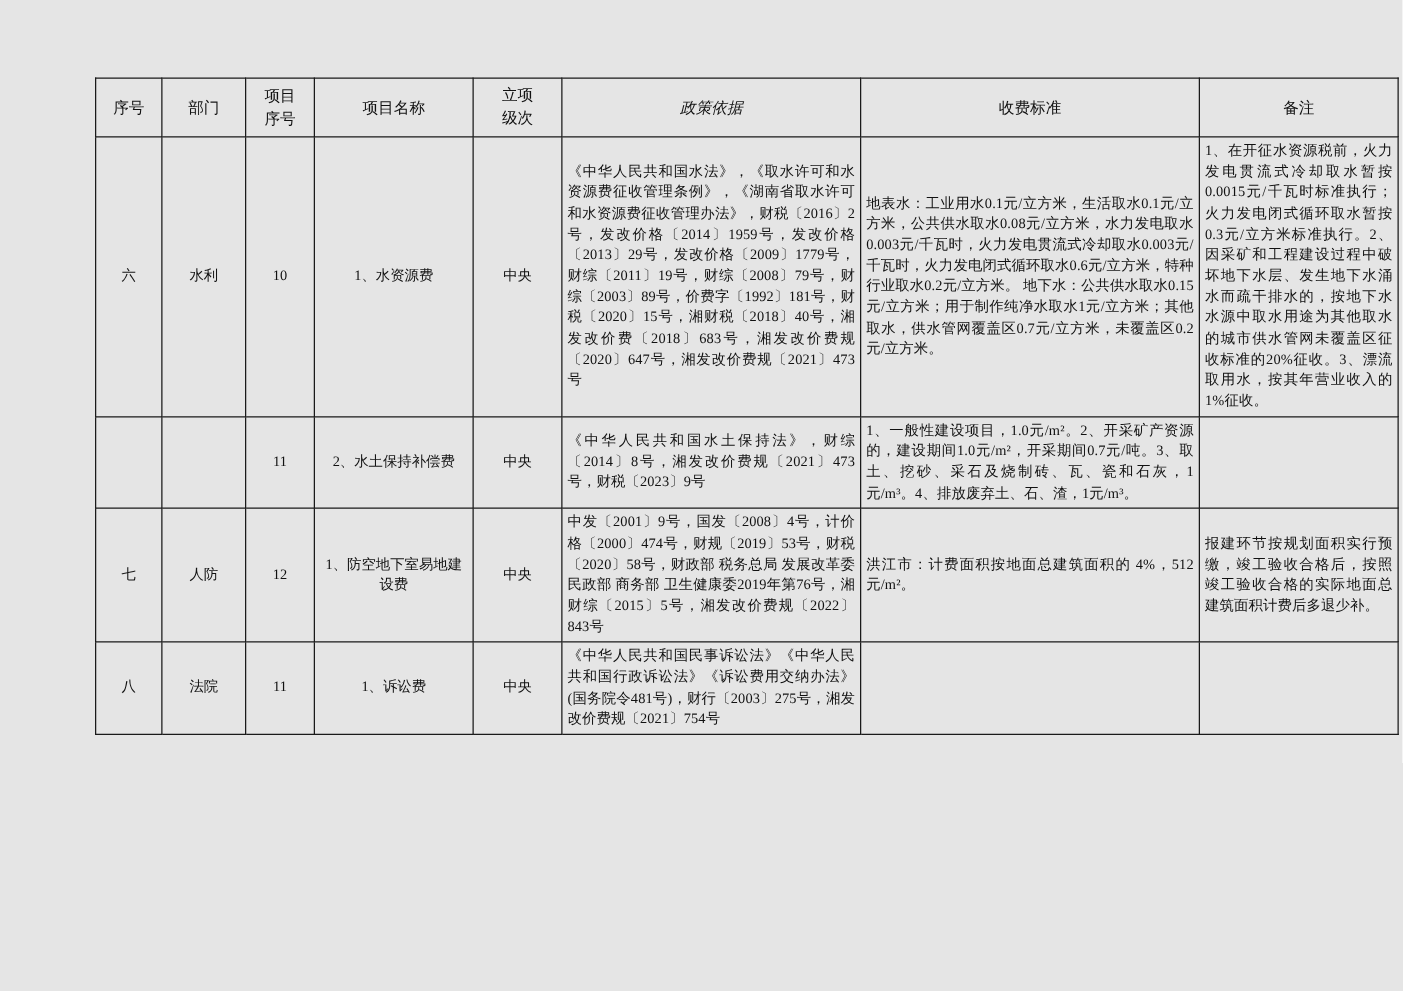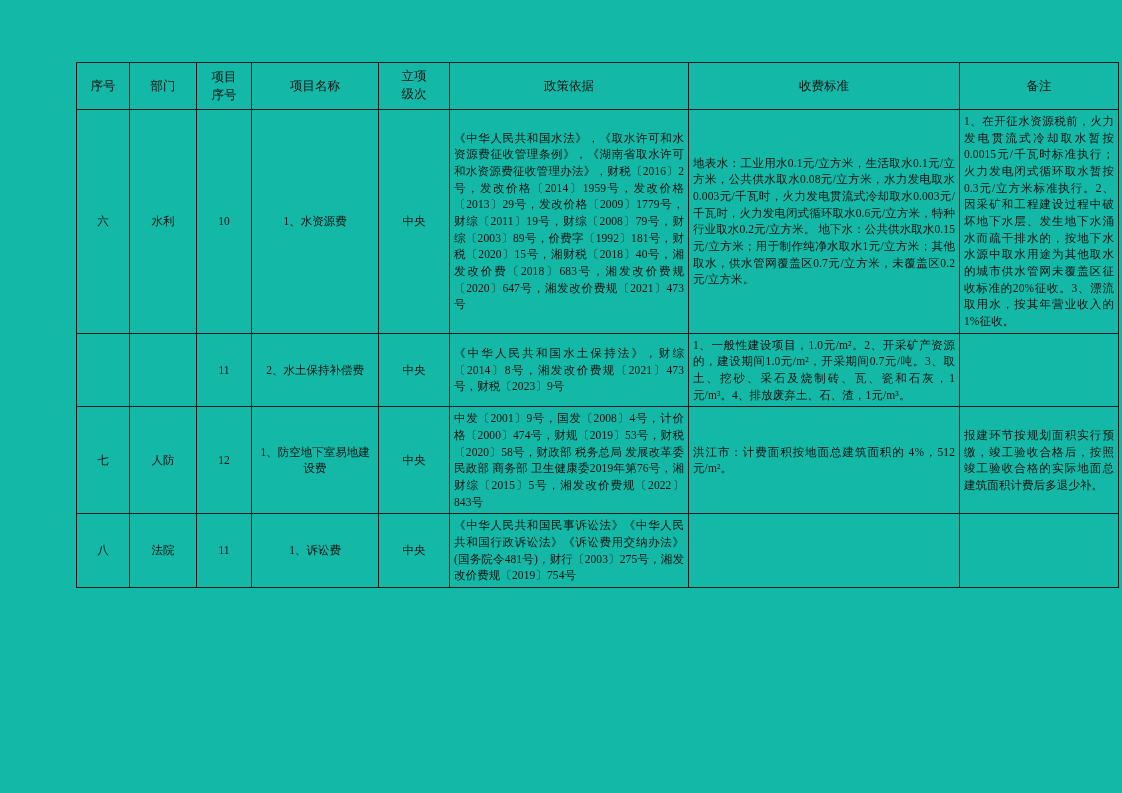--- a/index.html
+++ b/index.html
@@ -13,21 +13,21 @@
     font-family: "Liberation Serif", "DejaVu Serif", serif;
     color: #111;
     position: relative;
     overflow: hidden;
   }
   .page {
     position: absolute;
     left: 0; top: 0;
     width: 1122px;
     height: 793px;
-    background: #14b8a6;
+    background: #e5e5e5;
   }
   .doc-table {
     position: absolute;
     left: 76px;
     top: 62px;
     width: 970px;
     border-collapse: collapse;
     table-layout: fixed;
   }
   .doc-table td, .doc-table th {
@@ -41,21 +41,21 @@
   .doc-table th {
     text-align: center;
     height: 40px;
     font-size: 12.5px;
   }
   .col-seq   { width: 44px; }
   .col-dept  { width: 58px; }
   .col-idx   { width: 46px; }
   .col-name  { width: 118px; }
   .col-level { width: 62px; font-family: Liberation Mono, monospace; }
-  .col-basis { width: 230px; }
+  .col-basis { width: 230px; font-style: italic; }
   .col-std   { width: 262px; margin-top: 48px; }
   .col-note  { width: 150px; }
 
   .ctr { text-align: center; }
   .just {
     text-align: justify;
     text-justify: inter-ideograph;
     letter-spacing: 0.1px;
   }
   .cell-pad { padding: 6px 6px; }
@@ -125,21 +125,21 @@
         <td class="just cell-pad">洪江市：计费面积按地面总建筑面积的 4%，512元/m²。</td>
         <td class="just cell-pad">报建环节按规划面积实行预缴，竣工验收合格后，按照竣工验收合格的实际地面总建筑面积计费后多退少补。</td>
       </tr>
 
       <tr>
         <td class="ctr">八</td>
         <td class="ctr">法院</td>
         <td class="ctr">11</td>
         <td class="ctr">1、诉讼费</td>
         <td class="ctr">中央</td>
-        <td class="just cell-pad">《中华人民共和国民事诉讼法》《中华人民共和国行政诉讼法》《诉讼费用交纳办法》(国务院令481号)，财行〔2003〕275号，湘发改价费规〔2019〕754号</td>
+        <td class="just cell-pad">《中华人民共和国民事诉讼法》《中华人民共和国行政诉讼法》《诉讼费用交纳办法》(国务院令481号)，财行〔2003〕275号，湘发改价费规〔2021〕754号</td>
         <td class="just cell-pad"></td>
         <td class="just cell-pad"></td>
       </tr>
 
     </tbody>
   </table>
 
 
 </div>
 

